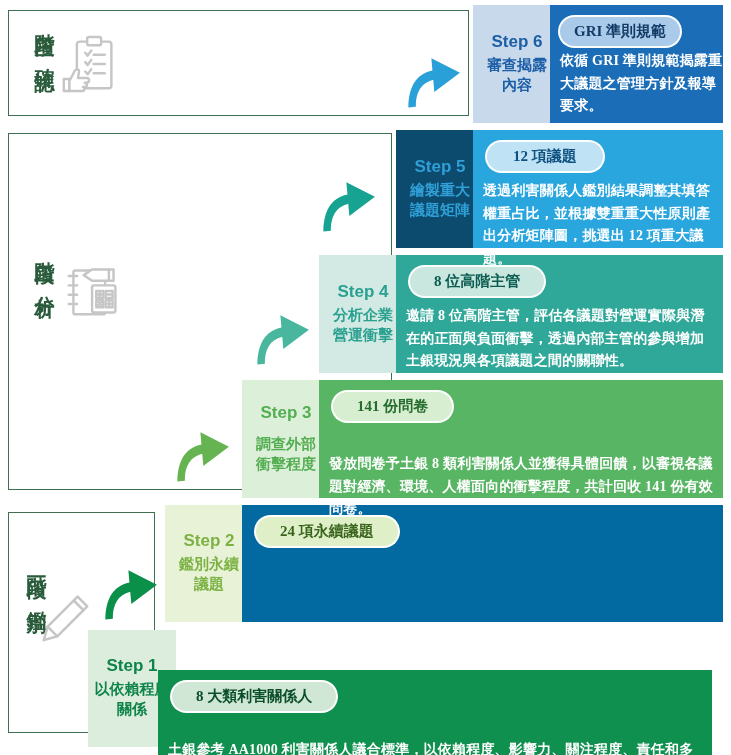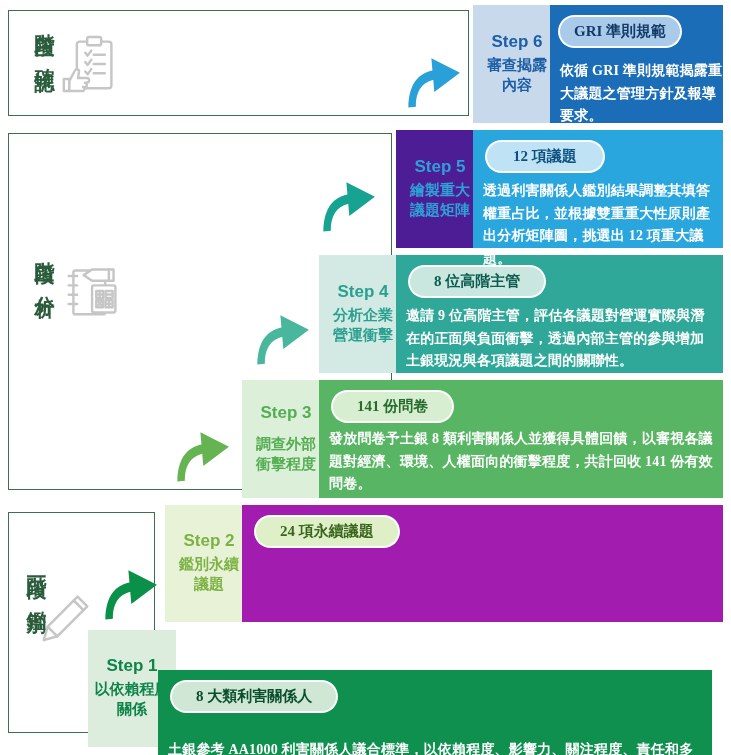--- a/index.html
+++ b/index.html
@@ -50,23 +50,23 @@
   .sc-6{left:550px;top:5px;  width:173px;height:118px;}
   .badge{
     display:inline-block;margin:10px 0 0 12px;padding:4px 24px;
     border:2.5px solid rgba(255,255,255,.95);border-radius:18px;
     font-size:15px;line-height:1.4;white-space:nowrap;
   }
   .sc-6 .badge{margin-left:8px;padding:4px 14px;}
   .sc-5 .badge{margin-left:12px;padding:4px 26px;}
   .step-desc{font-size:14px;line-height:1.62;letter-spacing:.2px;padding:0 10px 0 10px;margin:0;}
   .sc-1 .step-desc,.sc-2 .step-desc{margin-top:26px;}
-  .sc-3 .step-desc{margin-top:5px;}
+  .sc-3 .step-desc{margin-top:30px;}
   .sc-4 .step-desc,.sc-5 .step-desc{margin-top:7px;}
-  .sc-6 .step-desc{margin-top:12px;padding:0 0 0 10px;}
+  .sc-6 .step-desc{margin-top:2px;padding:0 0 0 10px;}
 
   
   .arrow{position:absolute;z-index:3;transform:rotate(-5deg);}
   .arrow-2{left:100px;top:558px;}
   .arrow-3{left:172px;top:420px;}
   .arrow-4{left:252px;top:303px;}
   .arrow-5{left:318px;top:170px;}
   .arrow-6{left:403px;top:46px;}
 </style>
 </head>
@@ -119,45 +119,45 @@
   <div class="step-content sc-1" style="background-color: rgb(16, 144, 79);">
     <span class="badge" style="background-color: rgb(207, 231, 212); color: rgb(10, 78, 43);">8 大類利害關係人</span>
     <p class="step-desc">土銀參考 AA1000 利害關係人議合標準，以依賴程度、影響力、關注程度、責任和多元觀點五大面向，發放問卷予總行各部門主管，確認八大利害關係人及其權重。</p>
   </div>
 
   <div class="step-label sl-2" style="background-color: rgb(231, 242, 215);">
     <span class="step-num" style="color: rgb(124, 178, 67);">Step 2</span>
     <span class="step-name" style="color: rgb(124, 178, 67);">鑑別永續
 議題</span>
   </div>
-  <div class="step-content sc-2" style="background-color: #a21caf;">
+  <div class="step-content sc-2" style="background-color: #0369a1;">
     <span class="badge" style="background-color: rgb(223, 240, 200); color: rgb(57, 100, 28);">24 項永續議題</span>
   </div>
 
   <div class="step-label sl-3" style="background-color: rgb(220, 239, 217);">
     <span class="step-num" style="color: rgb(84, 174, 82);">Step 3</span>
     <span class="step-name" style="color: rgb(84, 174, 82); margin-top: 8px;">調查外部
 衝擊程度</span>
   </div>
   <div class="step-content sc-3" style="background-color: rgb(88, 181, 100);">
     <span class="badge" style="background-color: rgb(215, 238, 208); color: rgb(38, 108, 46);">141 份問卷</span>
     <p class="step-desc">發放問卷予土銀 8 類利害關係人並獲得具體回饋，以審視各議題對經濟、環境、人權面向的衝擊程度，共計回收 141 份有效問卷。</p>
   </div>
 
   <div class="step-label sl-4" style="background-color: rgb(211, 233, 227);">
     <span class="step-num" style="color: rgb(42, 161, 144);">Step 4</span>
     <span class="step-name" style="color: rgb(42, 161, 144);">分析企業
 營運衝擊</span>
   </div>
   <div class="step-content sc-4" style="background-color: rgb(47, 168, 153);">
     <span class="badge" style="background-color: rgb(201, 230, 223); color: rgb(10, 92, 80);">8 位高階主管</span>
-    <p class="step-desc">邀請 9 位高階主管，評估各議題對營運實際與潛在的正面與負面衝擊，透過內部主管的參與增加土銀現況與各項議題之間的關聯性。</p>
+    <p class="step-desc">邀請 8 位高階主管，評估各議題對營運實際與潛在的正面與負面衝擊，透過內部主管的參與增加土銀現況與各項議題之間的關聯性。</p>
   </div>
 
-  <div class="step-label sl-5" style="background-color: #4c1d95;">
+  <div class="step-label sl-5" style="background-color: #0c4a6e;">
     <span class="step-num" style="color: rgb(47, 159, 214);">Step 5</span>
     <span class="step-name" style="color: rgb(47, 159, 214);">繪製重大
 議題矩陣</span>
   </div>
   <div class="step-content sc-5" style="background-color: rgb(42, 166, 223);">
     <span class="badge" style="background-color: rgb(191, 226, 245); color: rgb(14, 81, 129);">12 項議題</span>
     <p class="step-desc">透過利害關係人鑑別結果調整其填答權重占比，並根據雙重重大性原則產出分析矩陣圖，挑選出 12 項重大議題。</p>
   </div>
 
   <div class="step-label sl-6" style="background-color: rgb(201, 217, 236);">

